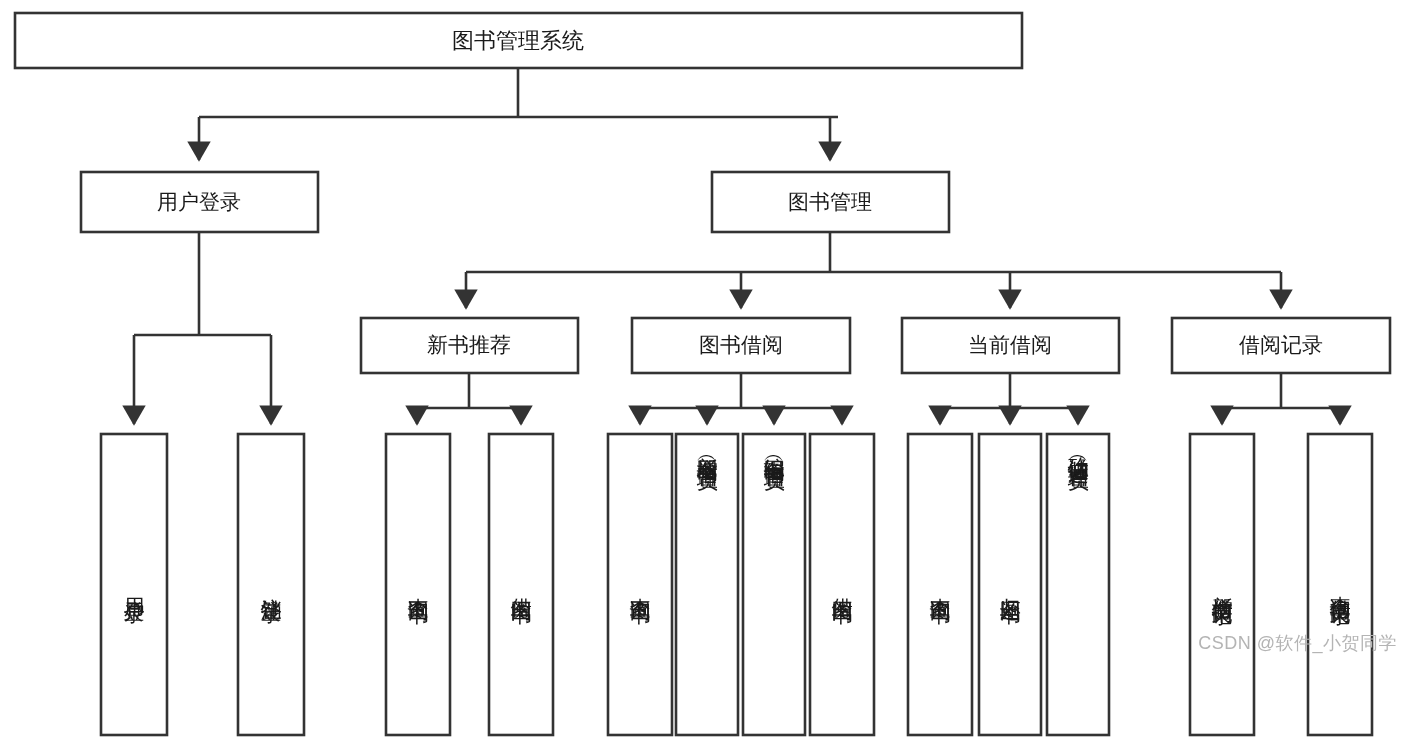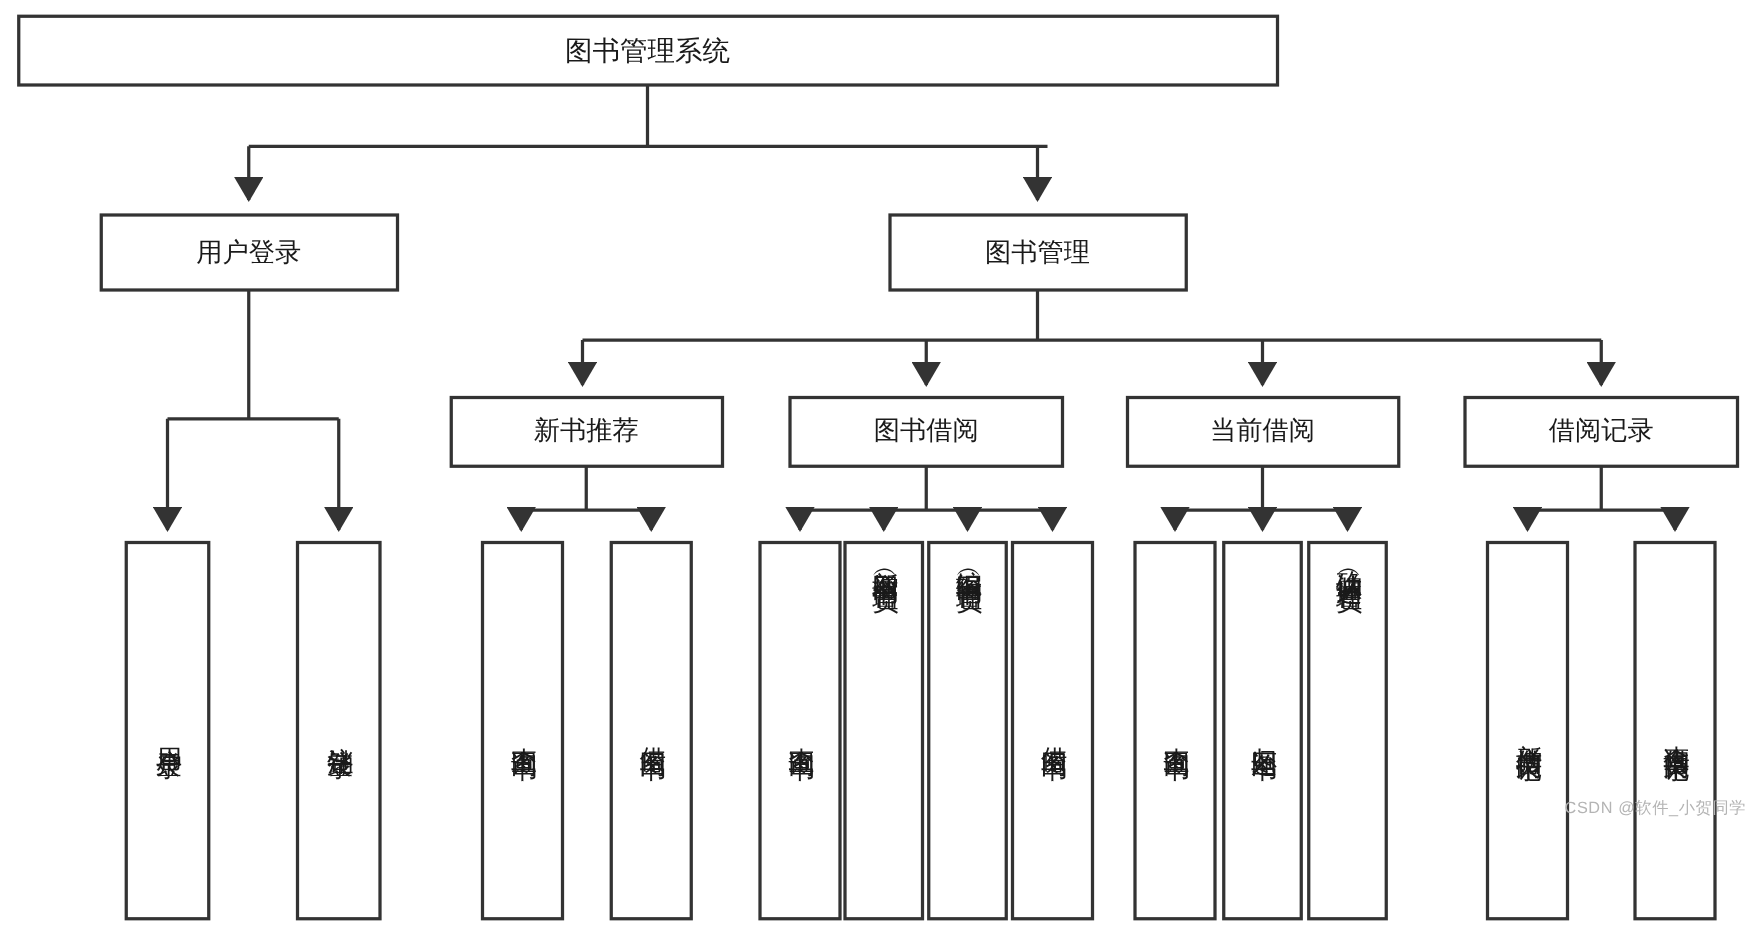--- a/index.html
+++ b/index.html
@@ -71,21 +71,21 @@
     letter-spacing: 2px;
     color: #1a1a1a;
     white-space: nowrap;
     text-align: center;
   }
   .watermark {
     position: absolute;
     right: 8px;
     bottom: 6px;
     font-family: "Liberation Sans", "DejaVu Sans", sans-serif;
-    font-size: 13px;
+    font-size: 18px;
     color: #b4b4b4;
     letter-spacing: 0.5px;
     white-space: nowrap;
   }
 </style>
 </head>
 <body>
 
 <div id="diagram-root">
 

